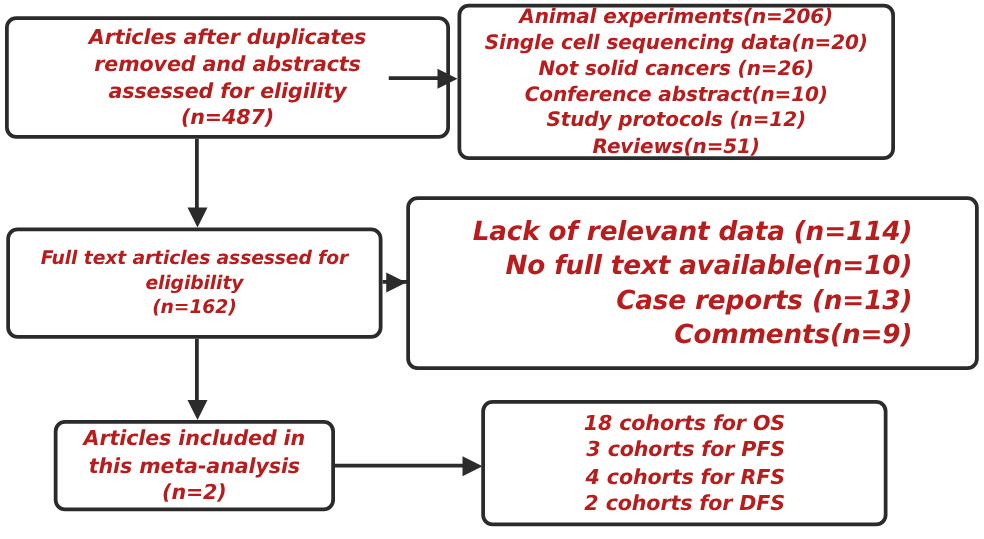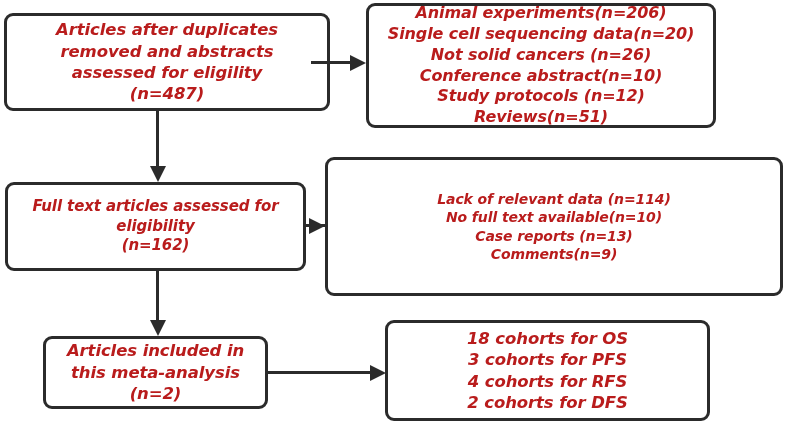--- a/index.html
+++ b/index.html
@@ -41,21 +41,21 @@
     letter-spacing: -0.1px;
     white-space: pre-line;
     padding: 16px 6px;
     font-style: italic;
   }
 
   
   #node-screened {
     left: 4px;
     top: 13px;
-    width: 326px;
+    width: 356px;
     height: 98px;
   }
   #node-screened .node-text { font-size: 16.5px; }
 
   #node-excluded-1 {
     left: 366px;
     top: 3px;
     width: 350px;
     height: 125px;
   }
@@ -69,38 +69,38 @@
     height: 89px;
   }
   #node-fulltext .node-text { font-size: 15px; }
 
   #node-excluded-2 {
     left: 325px;
     top: 157px;
     width: 458px;
     height: 139px;
   }
-  #node-excluded-2 .node-text { font-size: 14px; }
+  #node-excluded-2 .node-text { font-size: 21px; text-align: right; }
 
   
   #node-included {
     left: 43px;
     top: 336px;
     width: 225px;
     height: 73px;
   }
   #node-included .node-text { font-size: 16.5px; }
 
   #node-outcomes {
     left: 385px;
     top: 320px;
     width: 325px;
     height: 101px;
   }
-  #node-outcomes .node-text { font-size: 16.5px; text-align: center; }
+  #node-outcomes .node-text { font-size: 16.5px; text-align: right; }
 
   
   .conn {
     position: absolute;
     background: #2b2b2b;
   }
   .conn-h { height: 3px; }
   .conn-v { width: 3px; }
 
   .arrowhead {

